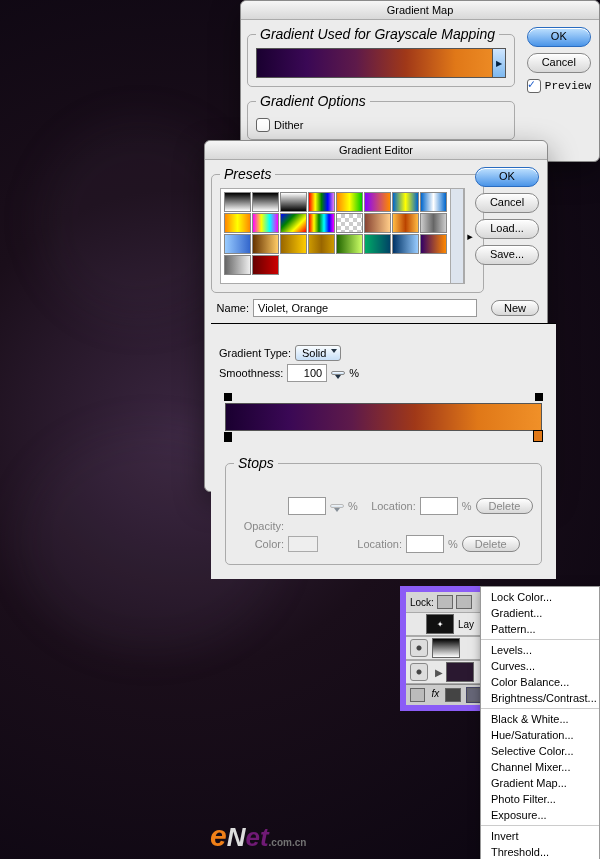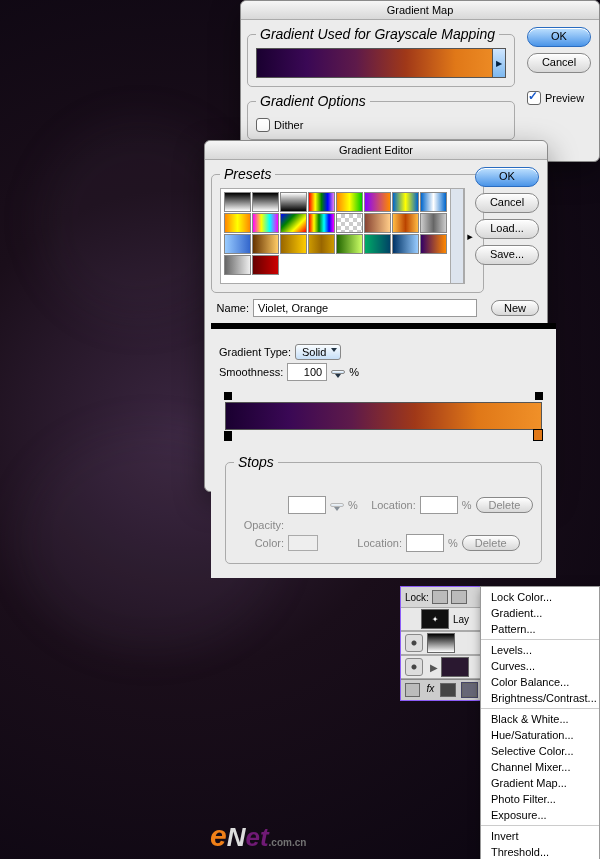--- a/index.html
+++ b/index.html
@@ -153,21 +153,21 @@
     padding:2px 0;
     width: 118px;
   }
   .menu div { padding:2px 10px; white-space:nowrap; }
   .menu hr { margin:2px 0; border:none; border-top:1px solid #ccc; }
 
   
   .layers {
     position:absolute;
     background:#d6d6d6;
-    border:1px solid #8b5cf6;
+    border:6px solid #8b5cf6;
     font-size:10px;
   }
   .layers-row { display:flex; align-items:center; height:22px; border-top:1px solid #aaa; border-bottom:1px solid #aaa; background:#e8e8e8; }
   .eye { width:16px; height:16px; margin:0 4px; border:1px solid #888; border-radius:3px; background:radial-gradient(circle,#444 2px,#ddd 3px);}
   .thumb { width:26px; height:18px; border:1px solid #666; margin-right:4px; background:#999; }
   .layers-bottom { display:flex; gap:6px; padding:3px 4px; background:#ccc; border-top:1px solid #888;}
   .tiny-icon { width:14px; height:12px; border:1px solid #666; background:#bbb; }
   .highlight { background:#667 !important; outline:1px solid #446;}
 
   .watermark {
@@ -204,21 +204,21 @@
   <fieldset style="margin-right:84px; padding-bottom:4px;">
     <legend>Gradient Options</legend>
     <div class="row">
       <span class="chk"></span>
       <span>Dither</span>
     </div>
   </fieldset>
   <div class="right-col">
     <div class="mac-btn primary">OK</div>
     <div class="mac-btn">Cancel</div>
-    <div class="row" style="margin-top:18px;">
+    <div class="row" style="margin-top:6px;font-family:Liberation Mono, monospace;">
       <span class="chk checked"></span>
       <span>Preview</span>
     </div>
   </div>
 </div>
 
 <div class="dialog" style="left:204px; top:140px; width:342px; height:350px;">
   <div class="titlebar">Gradient Editor</div>
 
   <fieldset style="margin-right:82px;">
@@ -257,21 +257,21 @@
     </div>
   </fieldset>
 
   <div class="row" style="margin:4px 8px;">
     <span class="lbl" style="width:36px;">Name:</span>
     <input type="text" style="flex: 1 1 0%;" value="Violet, Orange">
     <span style="width:6px;"></span>
     <span class="pill-btn">New</span>
   </div>
 
-  <fieldset style="border-top:6px solid #000000; border-left:none;border-right:none;border-bottom:none;border-radius:0; padding-top:12px;">
+  <fieldset style="border-top:1px solid #000000; border-left:none;border-right:none;border-bottom:none;border-radius:0; padding-top:18px;">
     <div class="row">
       <span>Gradient Type:</span>
       <span class="select">Solid</span>
     </div>
     <div class="row">
       <span>Smoothness:</span>
       <input type="text" style="width: 30px; text-align: right;" value="100">
       <span class="select" style="padding:1px 6px;"></span>
       <span>%</span>
     </div>

